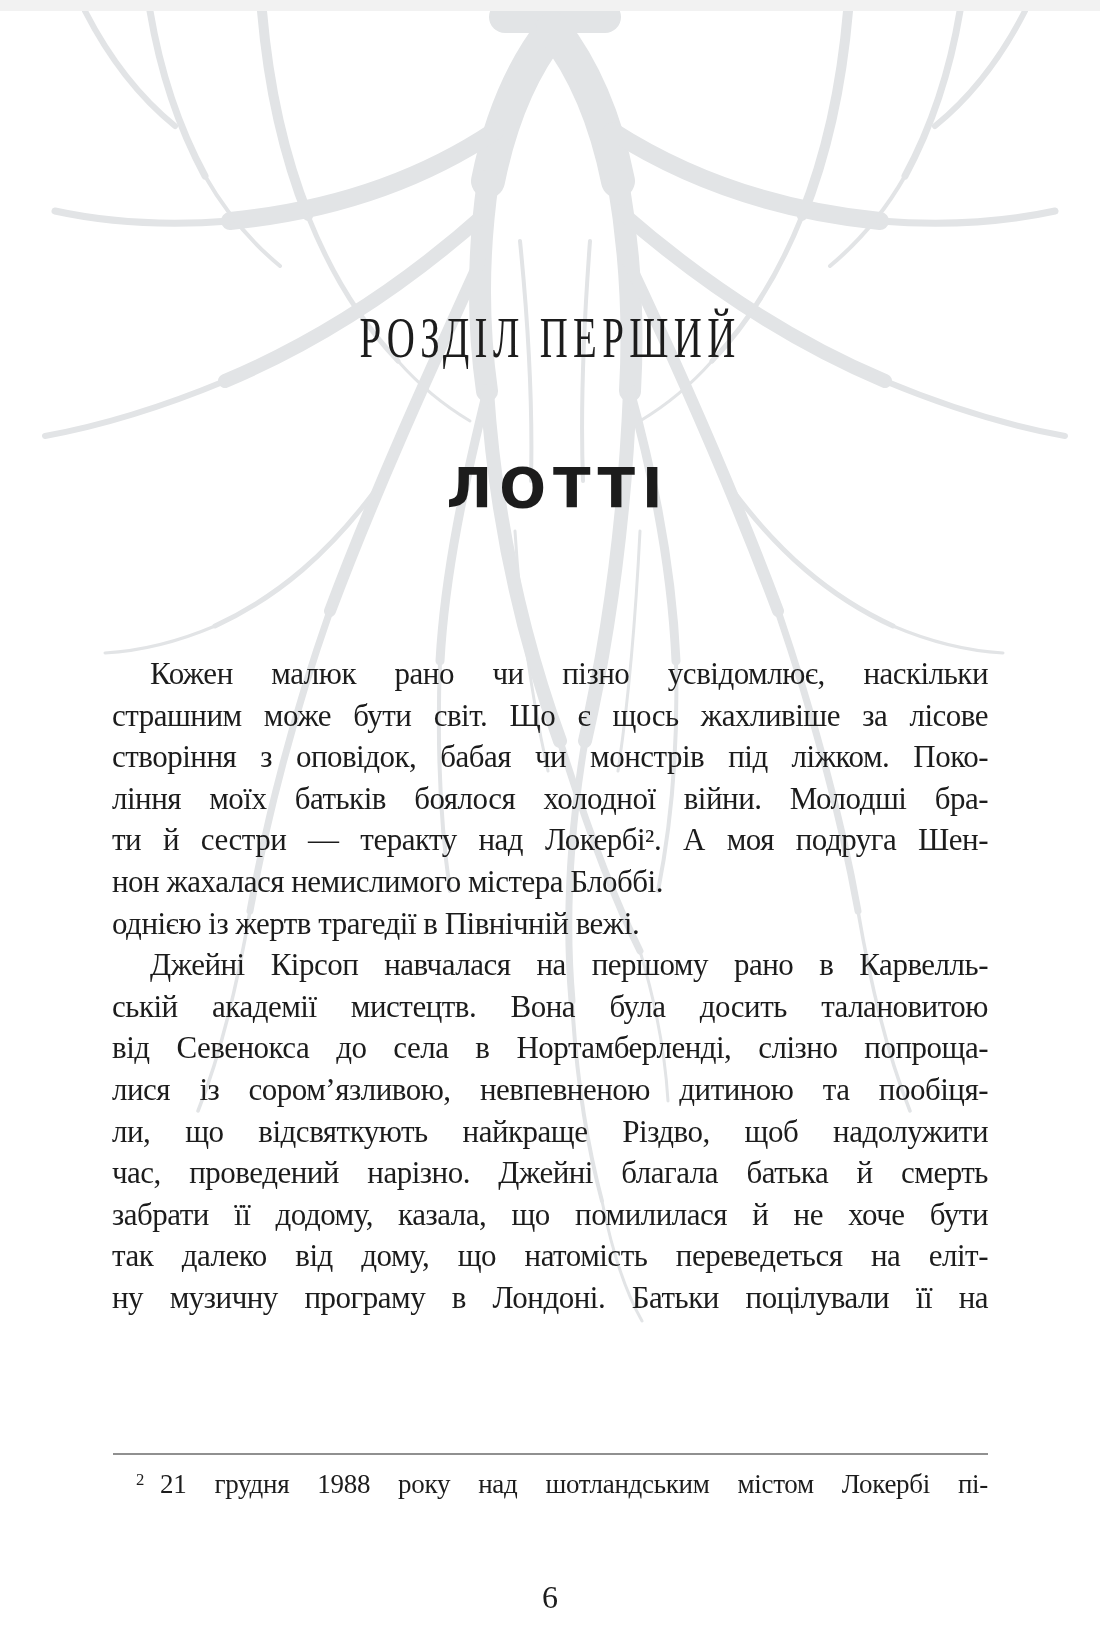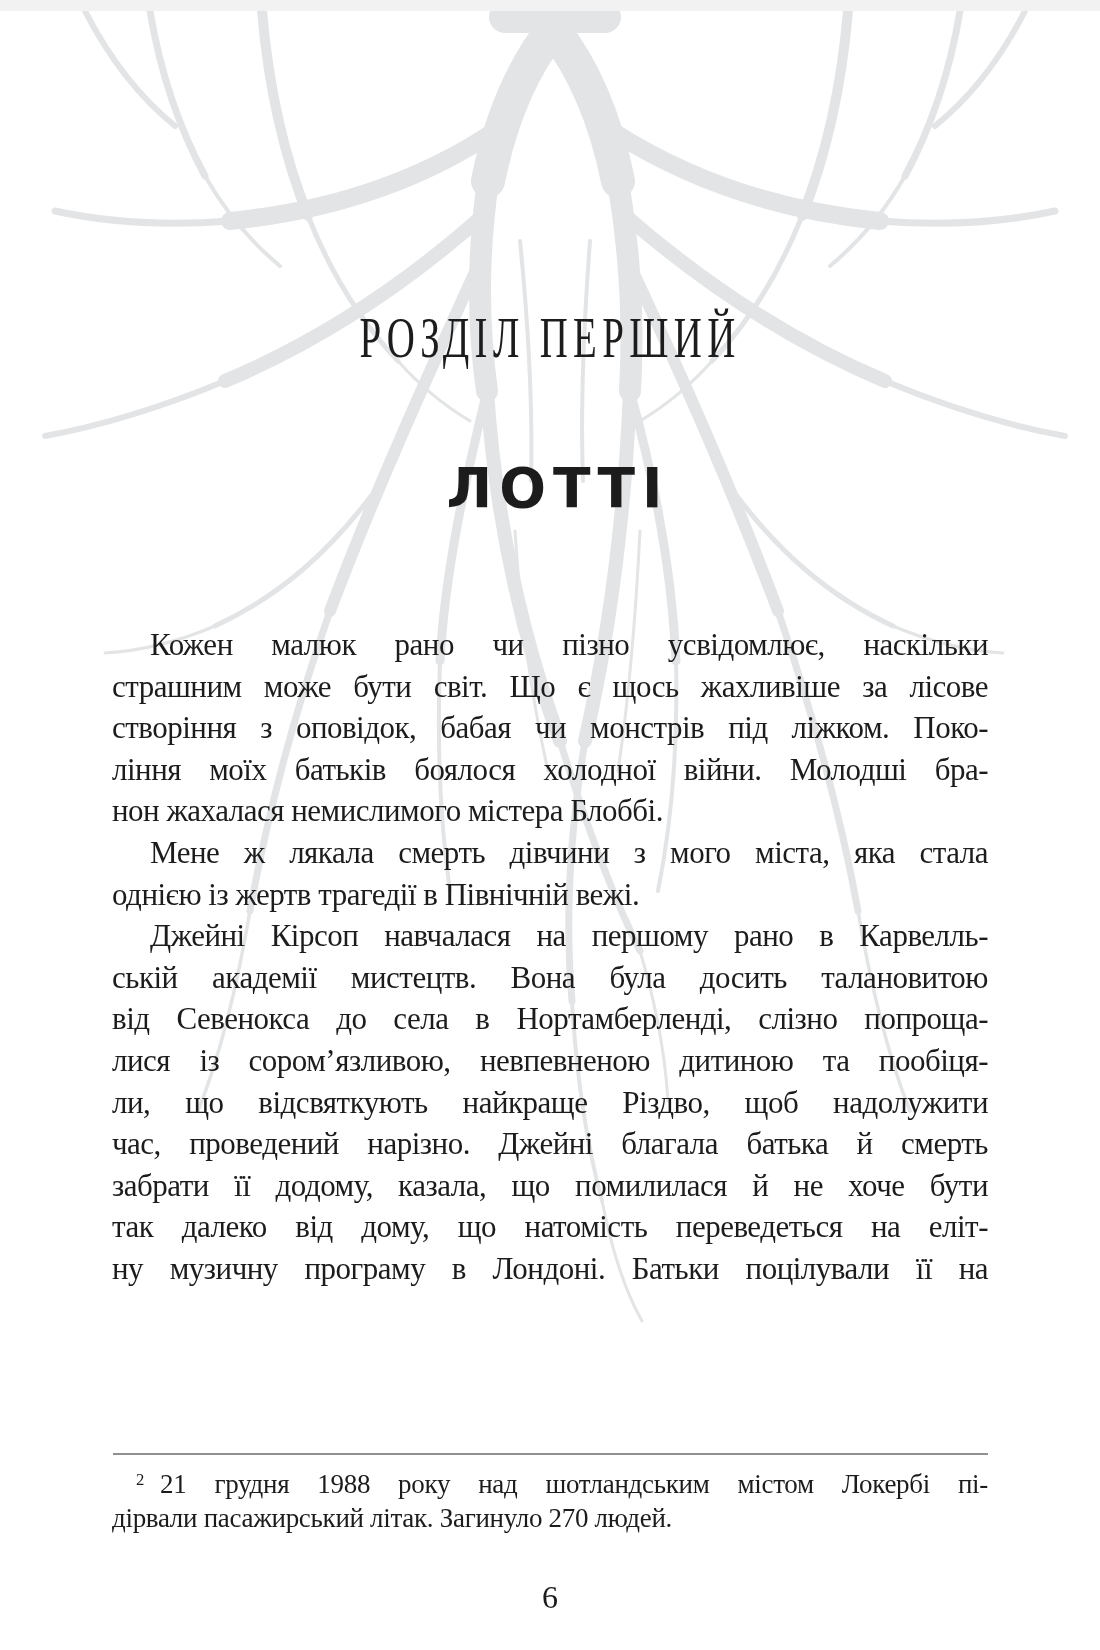--- a/index.html
+++ b/index.html
@@ -30,21 +30,21 @@
     text-align:center;
     font-family:"DejaVu Sans", sans-serif;
     font-weight:bold;
     font-size:55px; line-height:1;
     letter-spacing:7px;
     z-index:1;
     padding-left:8px;
   }
 
   .body-text {
-    position:absolute; top:613px; left:112px; width:876px;
+    position:absolute; top:642px; left:112px; width:876px;
     font-size:31px; line-height:41.6px;
     letter-spacing:-0.5px;
     z-index:1;
   }
   .body-text .line { text-align:justify; text-align-last:justify; }
   .body-text .line.first { text-indent:38px; }
   .body-text .line.para-end { text-align-last:left; }
 
   .fn-rule {
     position:absolute; top:1442px; left:113px; width:875px; height:2px;
@@ -138,36 +138,35 @@
 
   <div class="chapter-label">РОЗДІЛ ПЕРШИЙ</div>
 
   <div class="chapter-title">ЛОТТІ</div>
 
   <div class="body-text" id="bodyText">
       <div class="line first">Кожен малюк рано чи пізно усвідомлює, наскільки</div>
       <div class="line">страшним може бути світ. Що є щось жахливіше за лісове</div>
       <div class="line">створіння з оповідок, бабая чи монстрів під ліжком. Поко-</div>
       <div class="line">ління моїх батьків боялося холодної війни. Молодші бра-</div>
+      <div class="line">ти й сестри — теракту над Локербі². А моя подруга Шен-</div>
       <div class="line para-end">нон жахалася немислимого містера Блоббі.</div>
-      <div class="line first">Мене ж лякала смерть дівчини з мого міста, яка стала</div>
       <div class="line para-end">однією із жертв трагедії в Північній вежі.</div>
       <div class="line first">Джейні Кірсоп навчалася на першому рано в Карвелль-</div>
       <div class="line">ській академії мистецтв. Вона була досить талановитою</div>
       <div class="line">від Севенокса до села в Нортамберленді, слізно попроща-</div>
       <div class="line">лися із сором’язливою, невпевненою дитиною та пообіця-</div>
       <div class="line">ли, що відсвяткують найкраще Різдво, щоб надолужити</div>
       <div class="line">час, проведений нарізно. Джейні благала батька й смерть</div>
       <div class="line">забрати її додому, казала, що помилилася й не хоче бути</div>
       <div class="line">так далеко від дому, що натомість переведеться на еліт-</div>
       <div class="line">ну музичну програму в Лондоні. Батьки поцілували її на</div>
     </div>
 
   <div class="fn-rule"></div>
 
   <div class="footnote">
     <div class="fn-line1"><span class="fn-marker">2</span><span>21 грудня 1988 року над шотландським містом Локербі пі-</span></div>
-    <div class="fn-line2">дірвали пасажирський літак. Загинуло 270 людей.</div>
   </div>
 
   <div class="page-number">6</div>
 
 </div>
 
 </body></html>

